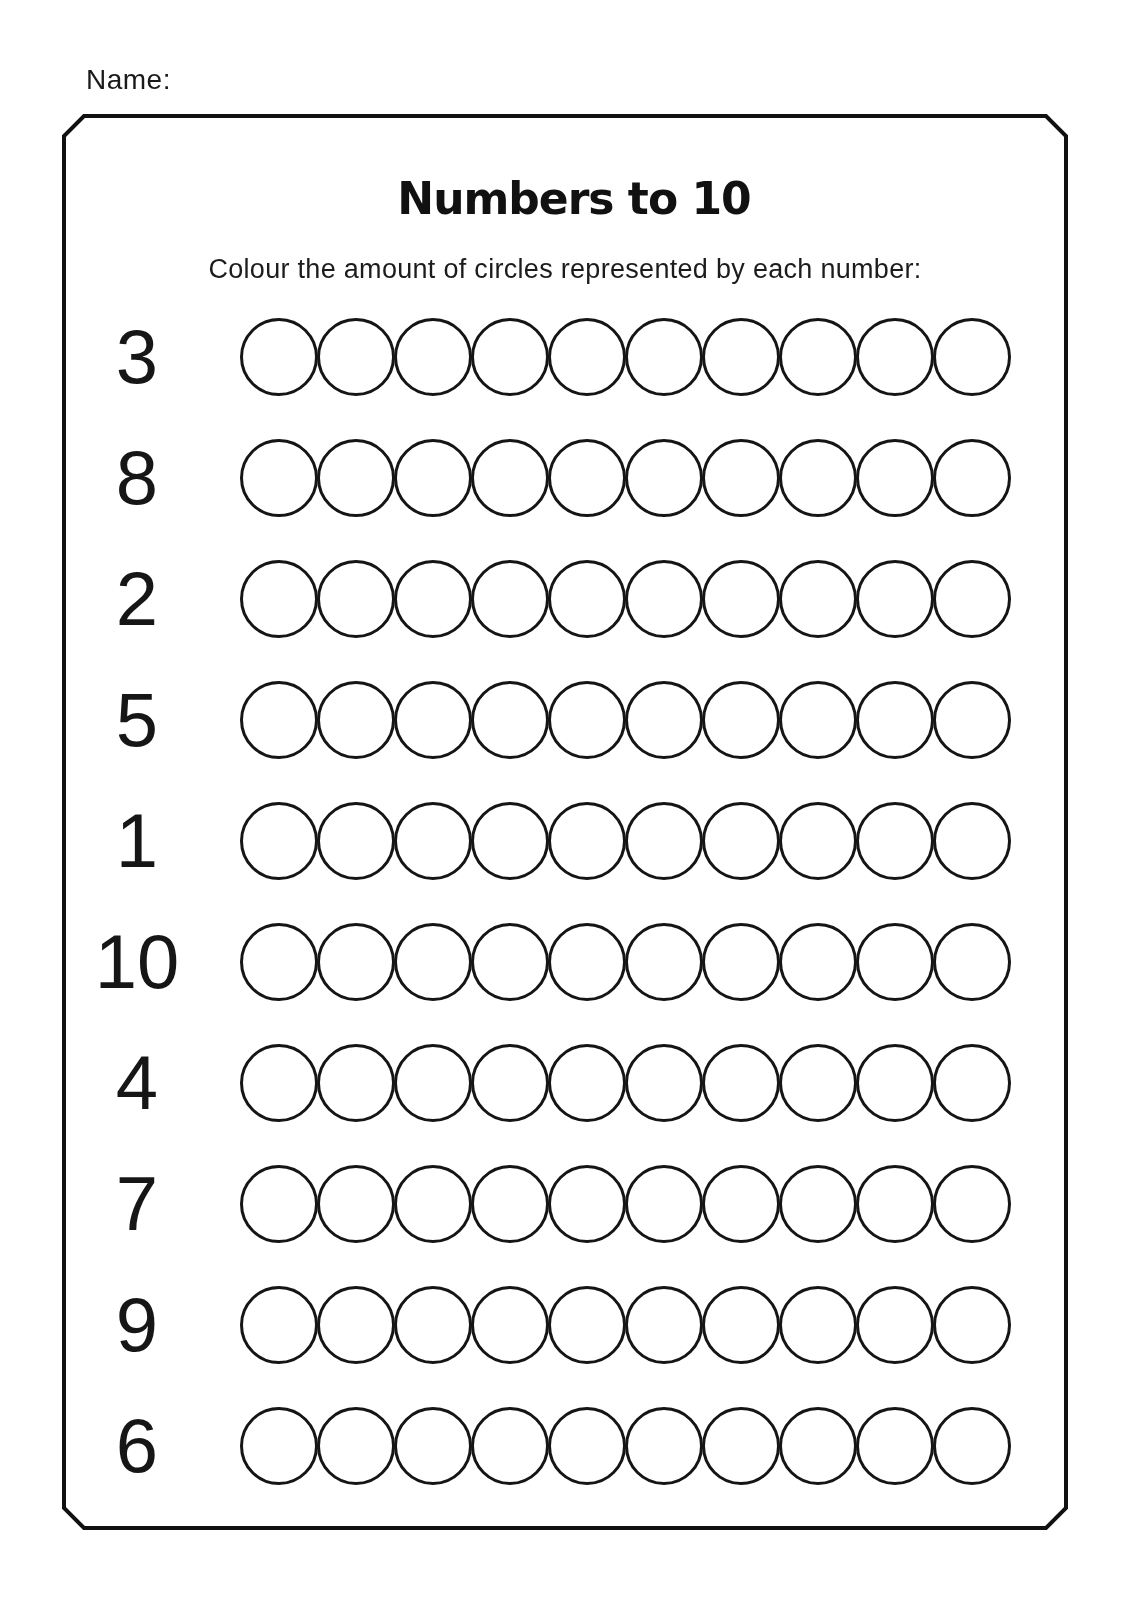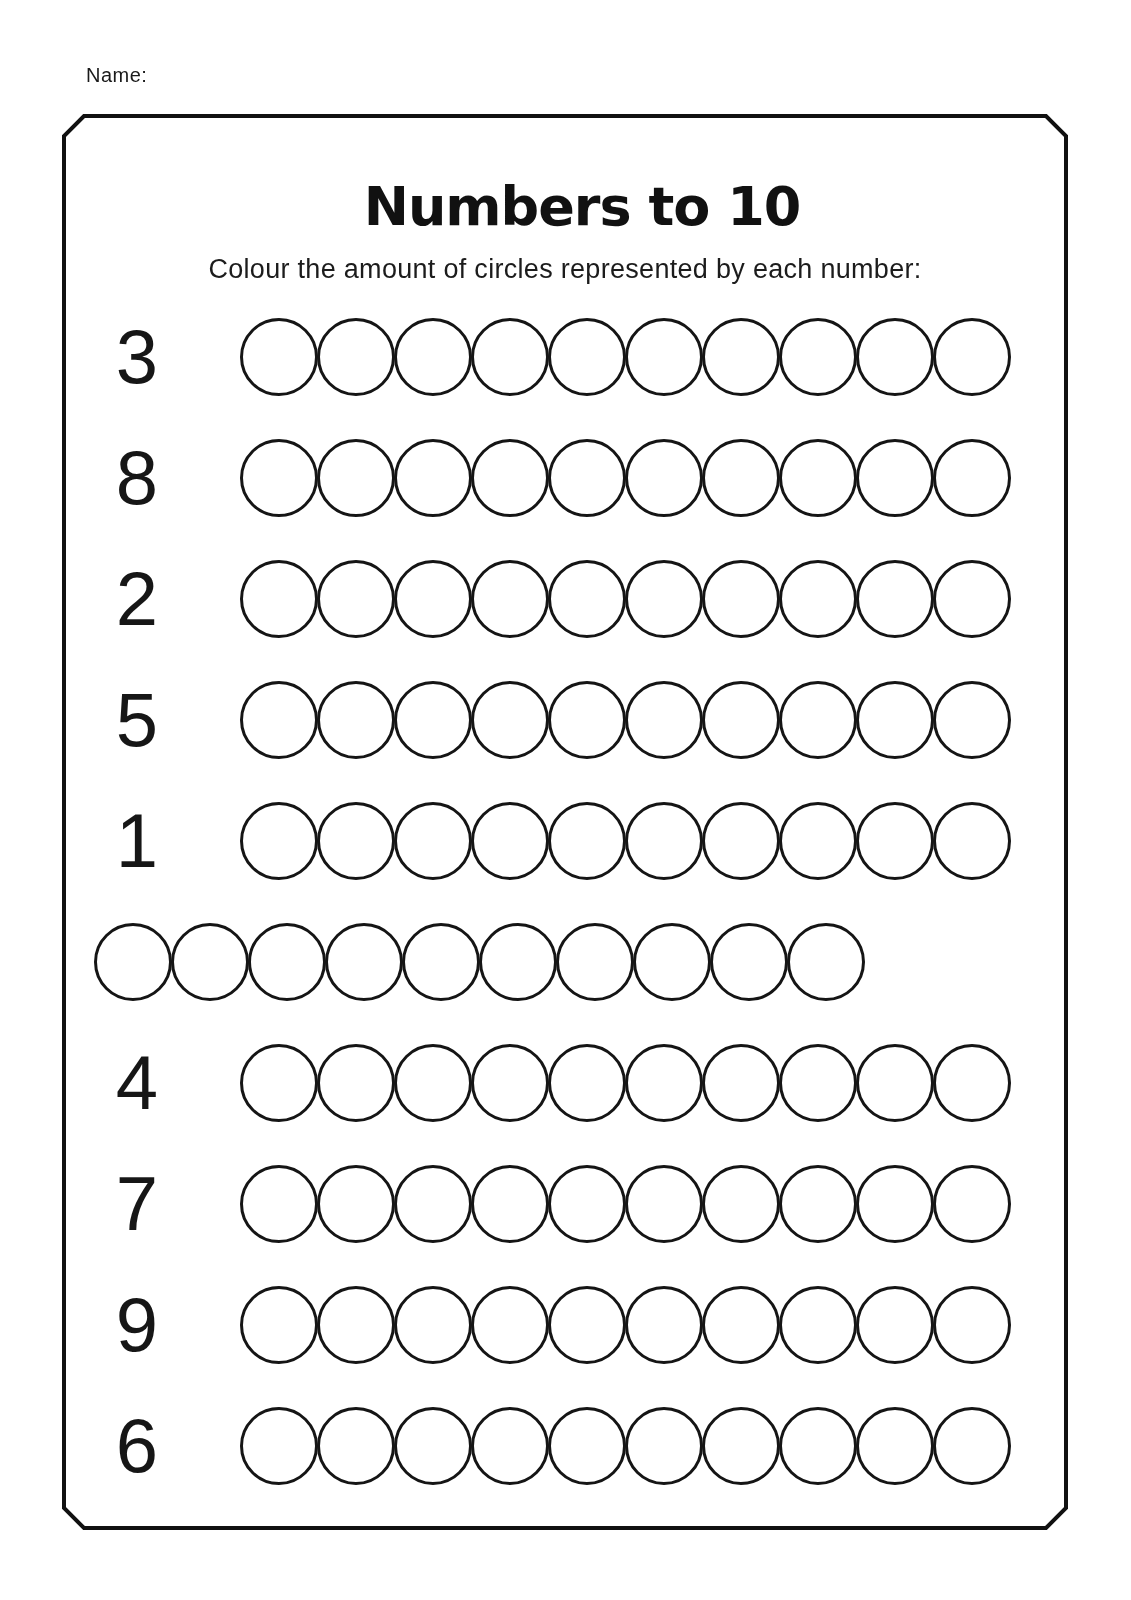--- a/index.html
+++ b/index.html
@@ -13,42 +13,42 @@
     height: 1600px;
     background: #ffffff;
     font-family: "Liberation Sans", sans-serif;
     color: #151515;
     overflow: hidden;
   }
   .name-label {
     position: absolute;
     left: 86px;
     top: 64px;
-    font-size: 20px;
+    font-size: 28px;
     letter-spacing: 0.5px;
     color: #1a1a1a;
   }
   .border-svg {
     position: absolute;
     left: 0;
     top: 0;
     width: 1131px;
     height: 1600px;
     pointer-events: none;
   }
   .title {
     position: absolute;
     left: 64px;
     width: 1002px;
     top: 150px;
-    margin: 17px;
+    margin: 9px;
     text-align: center;
     font-family: "DejaVu Sans", sans-serif;
     font-weight: bold;
-    font-size: 54px;
+    font-size: 44px;
     letter-spacing: -1px;
     color: #111111;
     line-height: 80px;
   }
   .instruction {
     position: absolute;
     left: 64px;
     width: 1002px;
     top: 254px;
     margin: 0;
@@ -182,20 +182,21 @@
           <div class="circle"></div>
           <div class="circle"></div>
           <div class="circle"></div>
           <div class="circle"></div>
           <div class="circle"></div>
           <div class="circle"></div>
           <div class="circle"></div>
         </div>
       </div>
       <div class="row">
+        <div class="row-num">10</div>
         <div class="circles">
           <div class="circle"></div>
           <div class="circle"></div>
           <div class="circle"></div>
           <div class="circle"></div>
           <div class="circle"></div>
           <div class="circle"></div>
           <div class="circle"></div>
           <div class="circle"></div>
           <div class="circle"></div>

